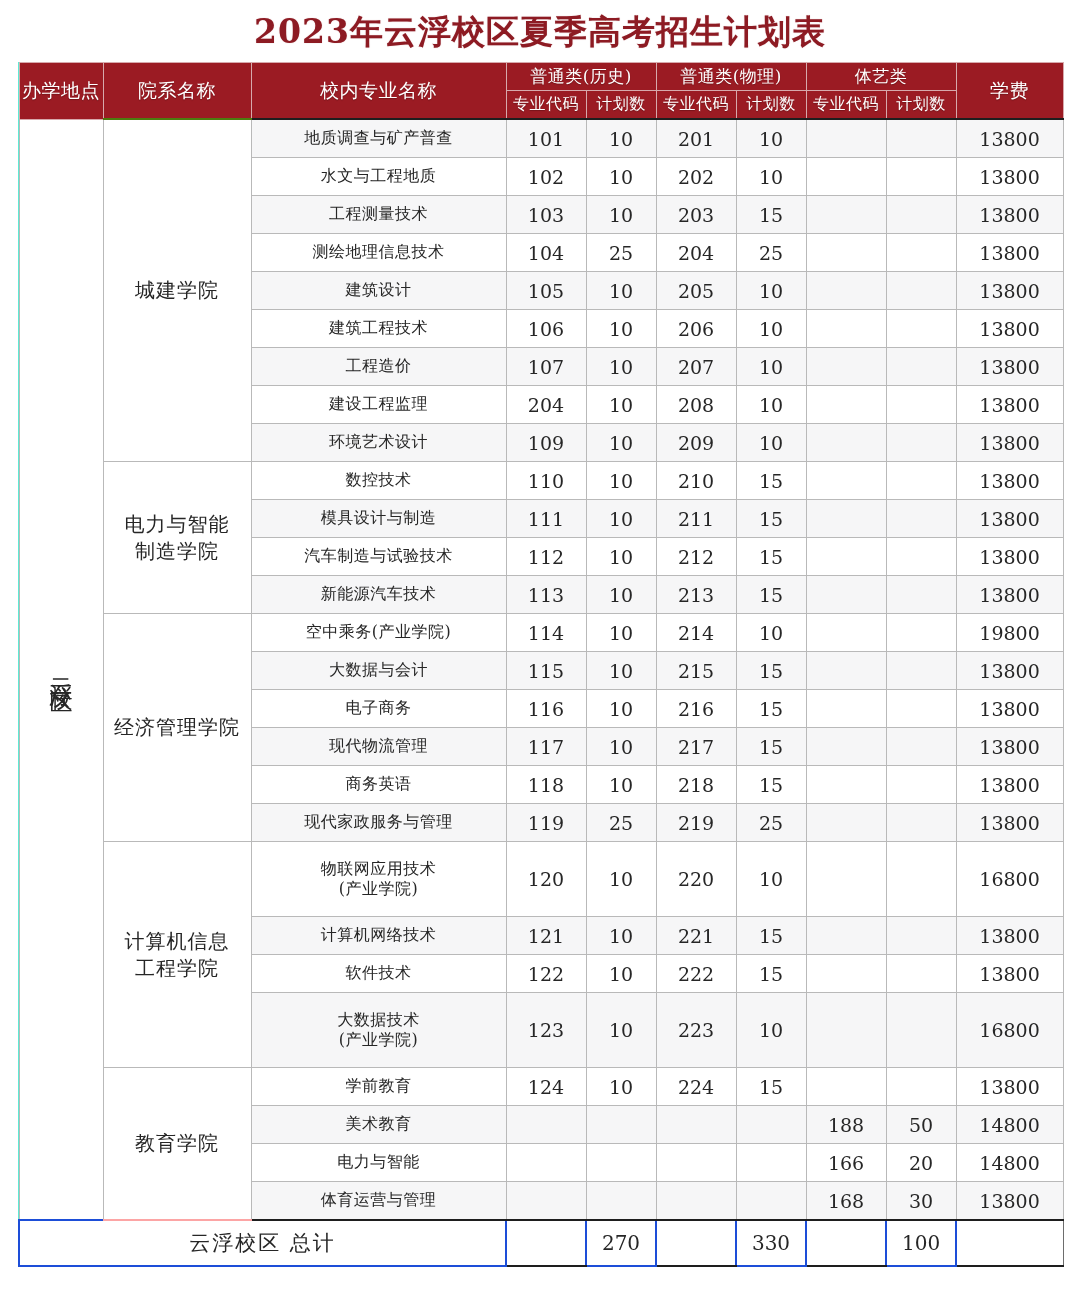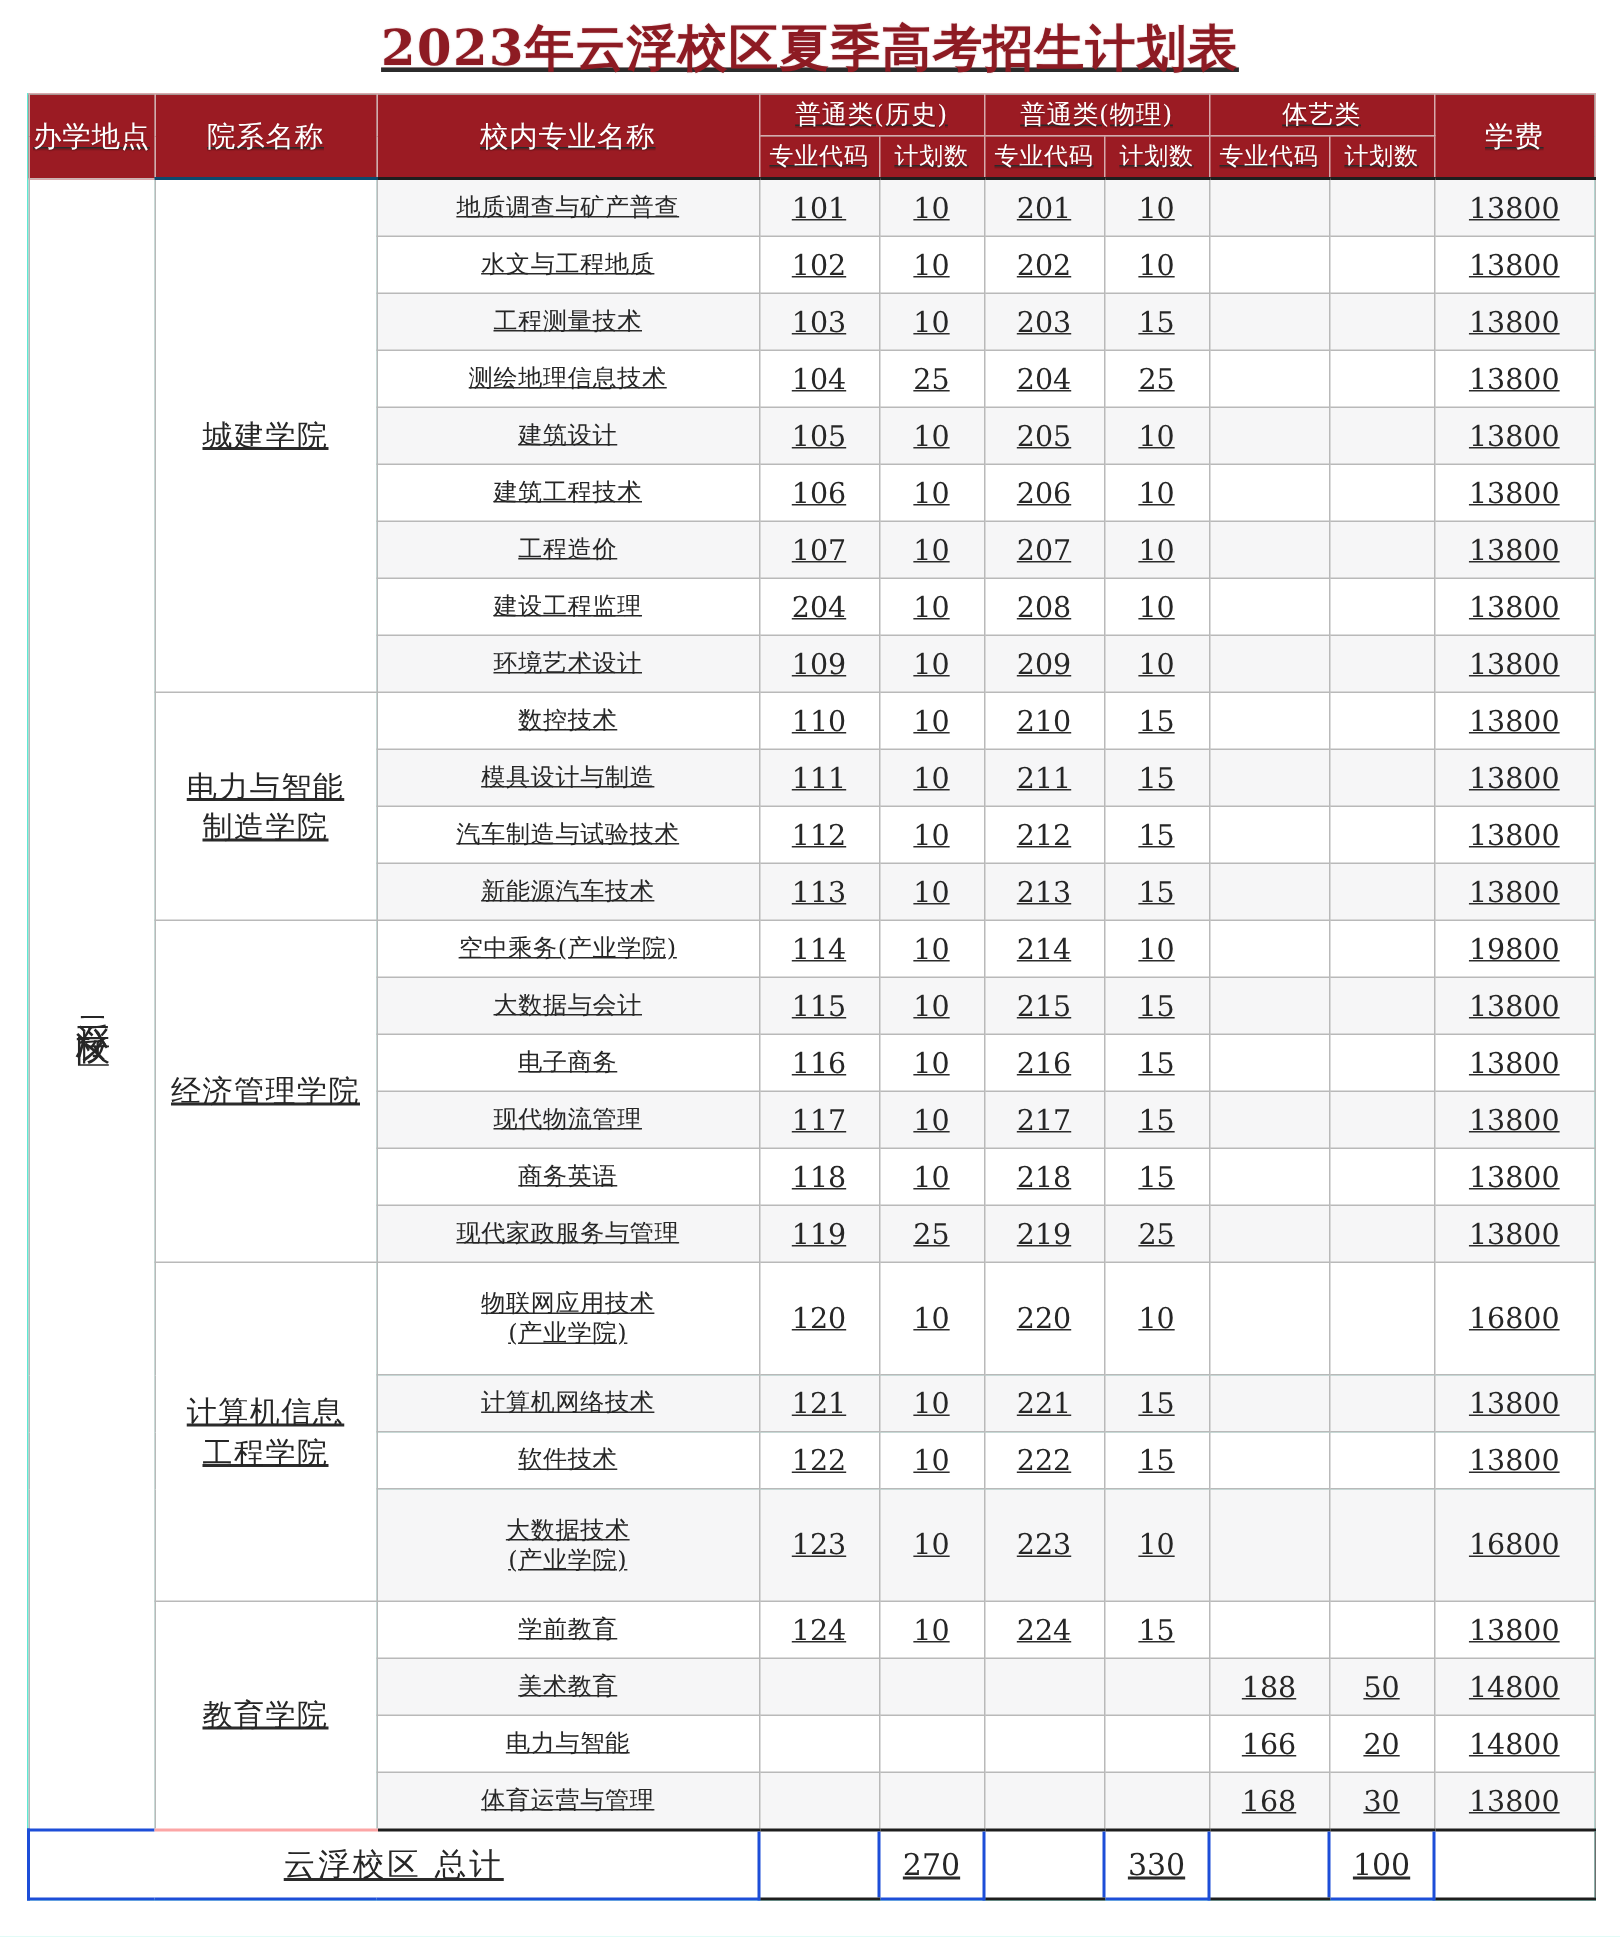--- a/index.html
+++ b/index.html
@@ -15,21 +15,20 @@
     color: #2b2b2b;
     overflow: hidden;
   }
 
   .page {
     width: 1080px;
     height: 1291px;
     position: relative;
     background: #ffffff;
     box-sizing: border-box;
-    text-decoration: underline;
   }
 
   
   .title-bar {
     height: 62px;
     display: flex;
     align-items: center;
     justify-content: center;
     background: #ffffff;
   }
@@ -109,21 +108,21 @@
   td.dept {
     border-left: 2px solid #1e1e1e;
     border-right: 2px solid #1e1e1e;
     border-top: 1px solid #6d6d6d;
     border-bottom: 1px solid #6d6d6d;
     background: #ffffff;
     font-size: 20px;
     line-height: 1.35;
     letter-spacing: 1px;
   }
-  td.dept.first-dept { border-top: 2px solid #0c4a6e; }
+  td.dept.first-dept { border-top: 2px solid #4d7c0f; }
   td.dept.last-dept  { border-bottom: 2px solid #fca5a5; }
 
   td.major {
     font-size: 16px;
     line-height: 1.28;
     letter-spacing: 0.5px;
     border-left: 2px solid #1e1e1e;
   }
   td.major .two-line { display: block; }
 

